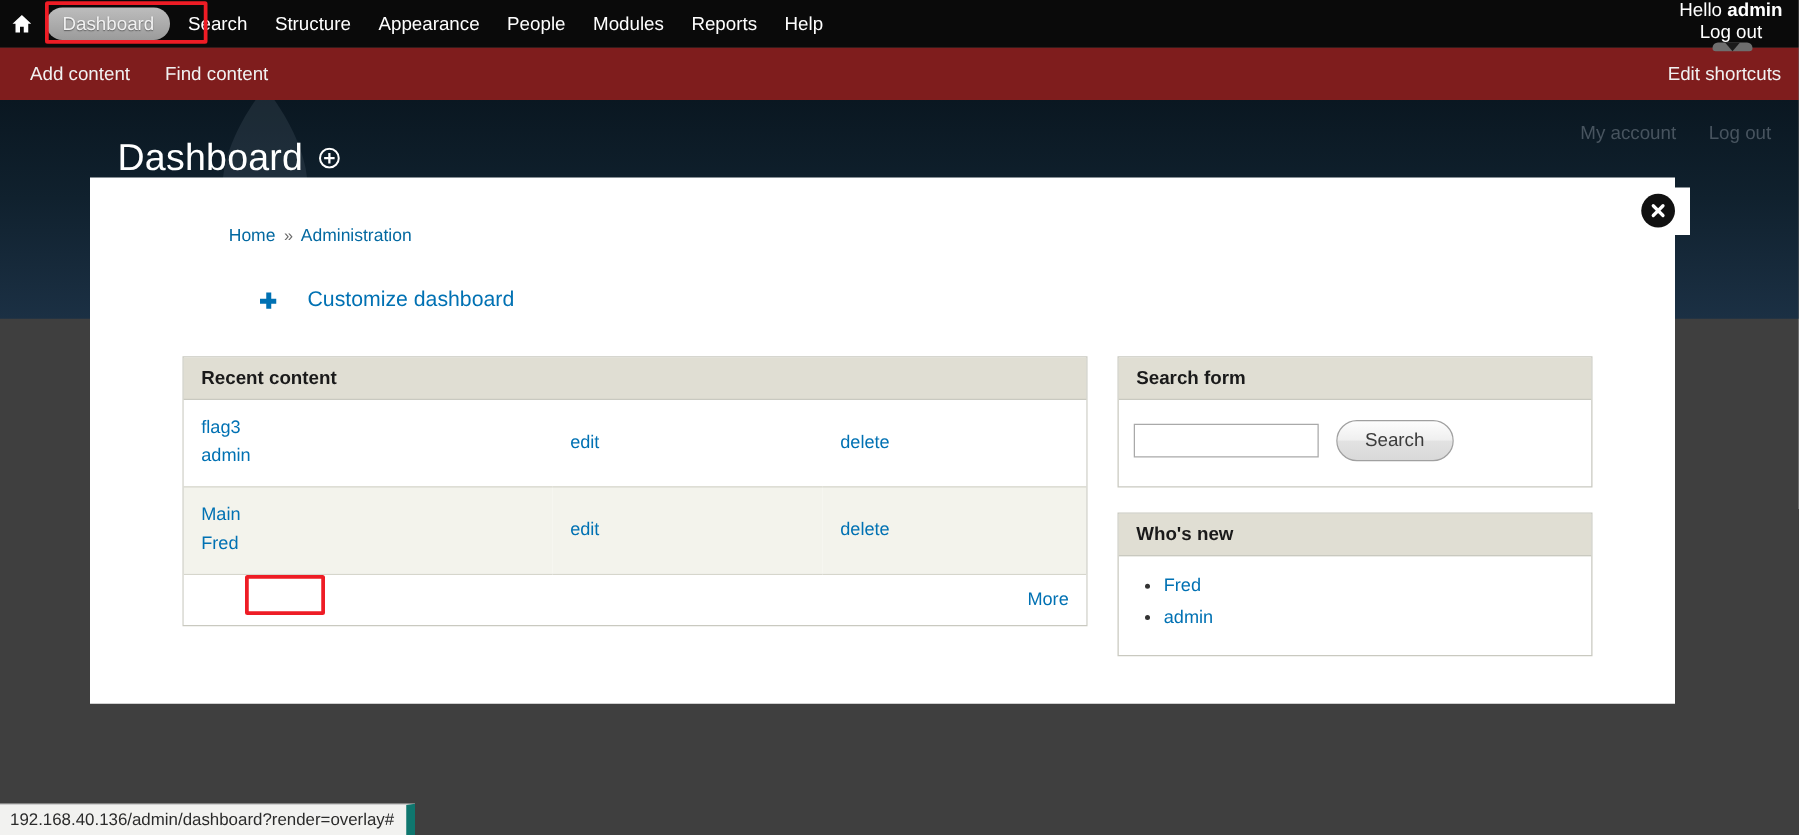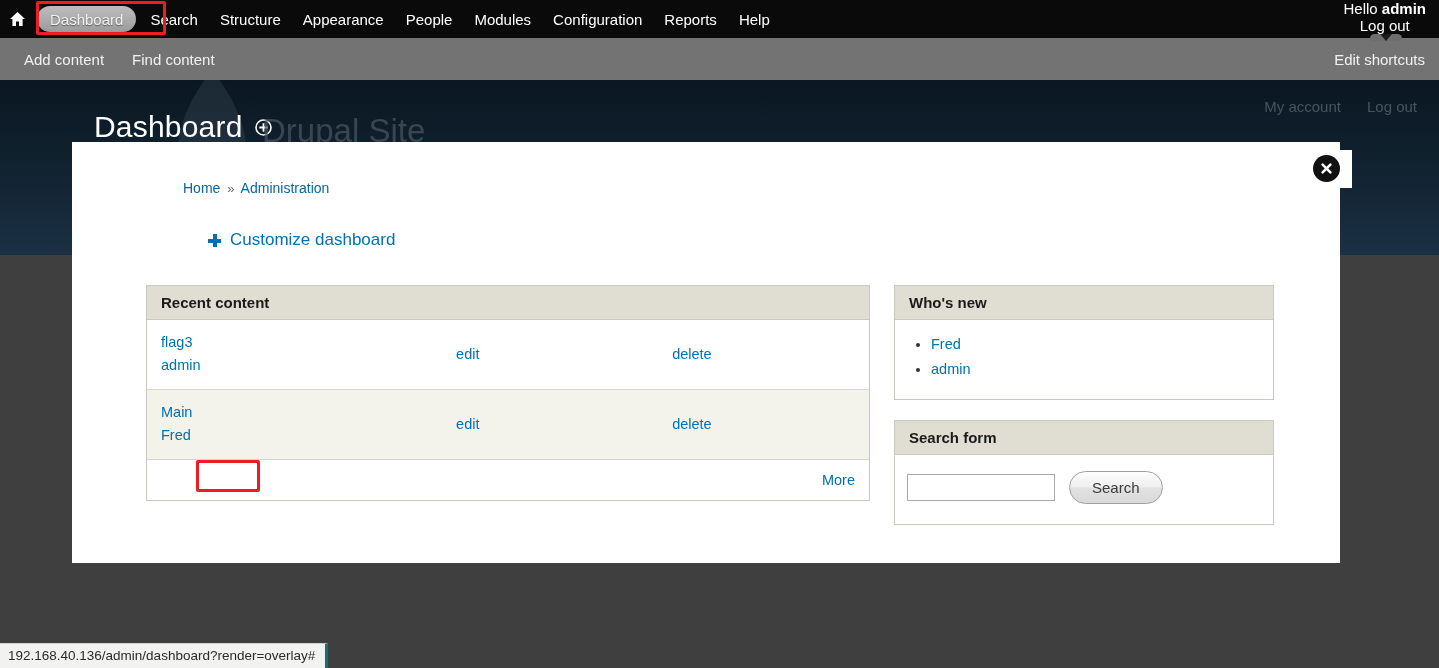--- a/index.html
+++ b/index.html
@@ -74,21 +74,21 @@
     left: 36px; top: 1px; width: 130px; height: 34px;
     border: 3px solid #ee1c25;
     border-radius: 2px;
     z-index: 70; pointer-events: none;
   }
 
   
   #shortcut-bar {
     position: absolute; top: 38px; left: 0;
     width: 1439px; height: 42px;
-    background: #737373;
+    background: #7f1d1d;
     display: flex; align-items: center;
     z-index: 55;
   }
   .sc-item {
     color: #f1f1f1; font-size: 15px;
     padding: 0 14px; text-decoration: none; cursor: pointer;
     white-space: nowrap;
   }
   .sc-item:first-child { margin-left: 10px; }
   #sc-edit {
@@ -164,21 +164,21 @@
 
   #breadcrumb {
     position: absolute; left: 111px; top: 38px;
     font-size: 14px; color: #0071b3;
   }
   .bc-link { color: #0369a1; text-decoration: none; cursor: pointer; }
   .bc-sep { color: #6b6b6b; margin: 0 3px; font-size: 13px; }
 
   #customize-link {
     position: absolute; left: 136px; top: 88px;
-    display: flex; align-items: center; gap: 9px;
+    display: flex; align-items: center; gap: 25px;
     font-size: 17px; color: #0071b3;
     text-decoration: none; cursor: pointer;
   }
   .plus-glyph {
     display: inline-block; position: relative;
     width: 13px; height: 13px;
   }
   .plus-glyph::before, .plus-glyph::after {
     content: ""; position: absolute; background: #0071b3;
   }
@@ -270,21 +270,21 @@
     font-size: 14.5px; line-height: 1.75; color: #111;
   }
   #whos-new-list li::marker { color: #333; }
   .wn-link { color: #0071b3; text-decoration: none; cursor: pointer; }
 
   
   #status-bar {
     position: absolute; left: 0; bottom: 0;
     background: #f2f2f0;
     border-top: 1px solid #cfcfcf;
-    border-right: 3px solid #0f766e;
+    border-right: 7px solid #0f766e;
     font-size: 13.5px; color: #2b2b2b;
     padding: 4px 10px 5px 8px;
     z-index: 80;
     white-space: nowrap;
   }
 </style>
 </head>
 <body>
 
 <div id="toolbar">
@@ -293,21 +293,20 @@
       <path d="M8.5 1 L16 8 L13.6 8 L13.6 15 L10 15 L10 10.4 L7 10.4 L7 15 L3.4 15 L3.4 8 L1 8 Z" fill="#ffffff"></path>
     </svg>
   </div>
   <nav class="tb-menu">
     <a class="tb-item active">Dashboard</a>
     <a class="tb-item">Search</a>
     <a class="tb-item">Structure</a>
     <a class="tb-item">Appearance</a>
     <a class="tb-item">People</a>
     <a class="tb-item">Modules</a>
-    <a class="tb-item">Configuration</a>
     <a class="tb-item">Reports</a>
     <a class="tb-item">Help</a>
   </nav>
   <div id="tb-right">
     <div class="tb-hello"><span>Hello </span><b>admin</b></div>
     <a class="tb-logout">Log out</a>
     <div id="tb-drawer-toggle">
       <span class="caret-down"></span>
     </div>
   </div>
@@ -326,21 +325,20 @@
   </svg>
   <div id="page-heading">
     <h1 id="page-title">Dashboard</h1>
     <span id="title-add-icon">
       <svg width="17" height="17" viewBox="0 0 17 17" aria-hidden="true">
         <circle cx="8.5" cy="8.5" r="7.5" fill="none" stroke="#ffffff" stroke-width="1.6"></circle>
         <path d="M8.5 4.3 L8.5 12.7 M4.3 8.5 L12.7 8.5" stroke="#ffffff" stroke-width="1.8"></path>
       </svg>
     </span>
   </div>
-  <div id="site-name">Drupal Site</div>
   <div id="site-user-links">
     <a class="site-user-link">My account</a>
     <a class="site-user-link">Log out</a>
   </div>
 </div>
 
 <div id="overlay">
 
   <div id="overlay-close-wrap">
     <div id="overlay-close-bg"></div>
@@ -408,40 +406,40 @@
                 </td>
               </tr>
             </tbody>
           </table>
         </div>
       </div>
     </div>
 
     <div id="col-right">
       <div class="block">
+        <h2 class="block-title">Search form</h2>
+        <div id="search-block-body" class="block-body">
+          <input id="search-input" type="text" value="" style="">
+          <button id="search-submit">Search</button>
+        </div>
+      </div>
+
+      <div class="block">
         <h2 class="block-title">Who's new</h2>
         <div id="whos-new-body" class="block-body">
           <ul id="whos-new-list">
             <li>
               <a class="wn-link">Fred</a>
             </li>
             <li>
               <a class="wn-link">admin</a>
             </li>
           </ul>
         </div>
       </div>
-
-      <div class="block">
-        <h2 class="block-title">Search form</h2>
-        <div id="search-block-body" class="block-body">
-          <input id="search-input" type="text" value="" style="">
-          <button id="search-submit">Search</button>
-        </div>
-      </div>
     </div>
 
   </div>
 
   <div id="anno-flag3"></div>
 </div>
 
 <div id="status-bar">192.168.40.136/admin/dashboard?render=overlay#</div>
 
 </body></html>

